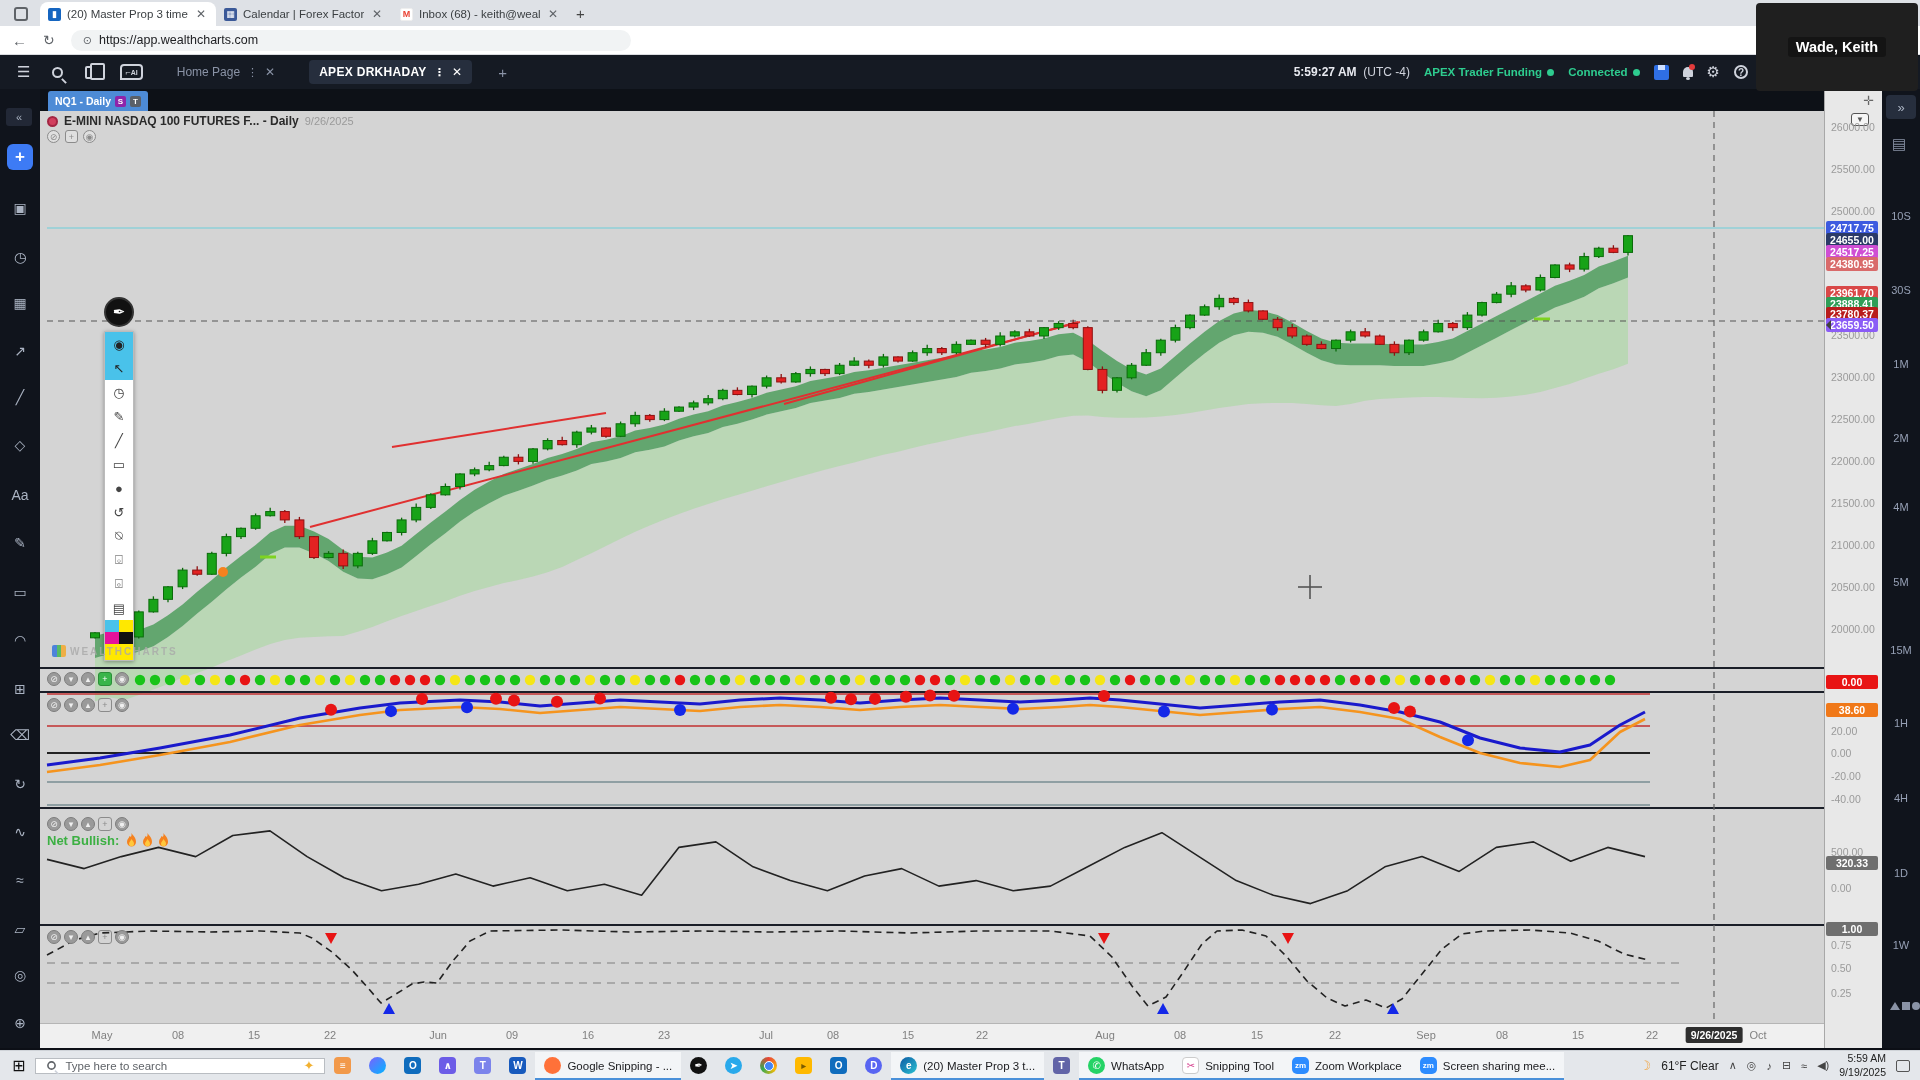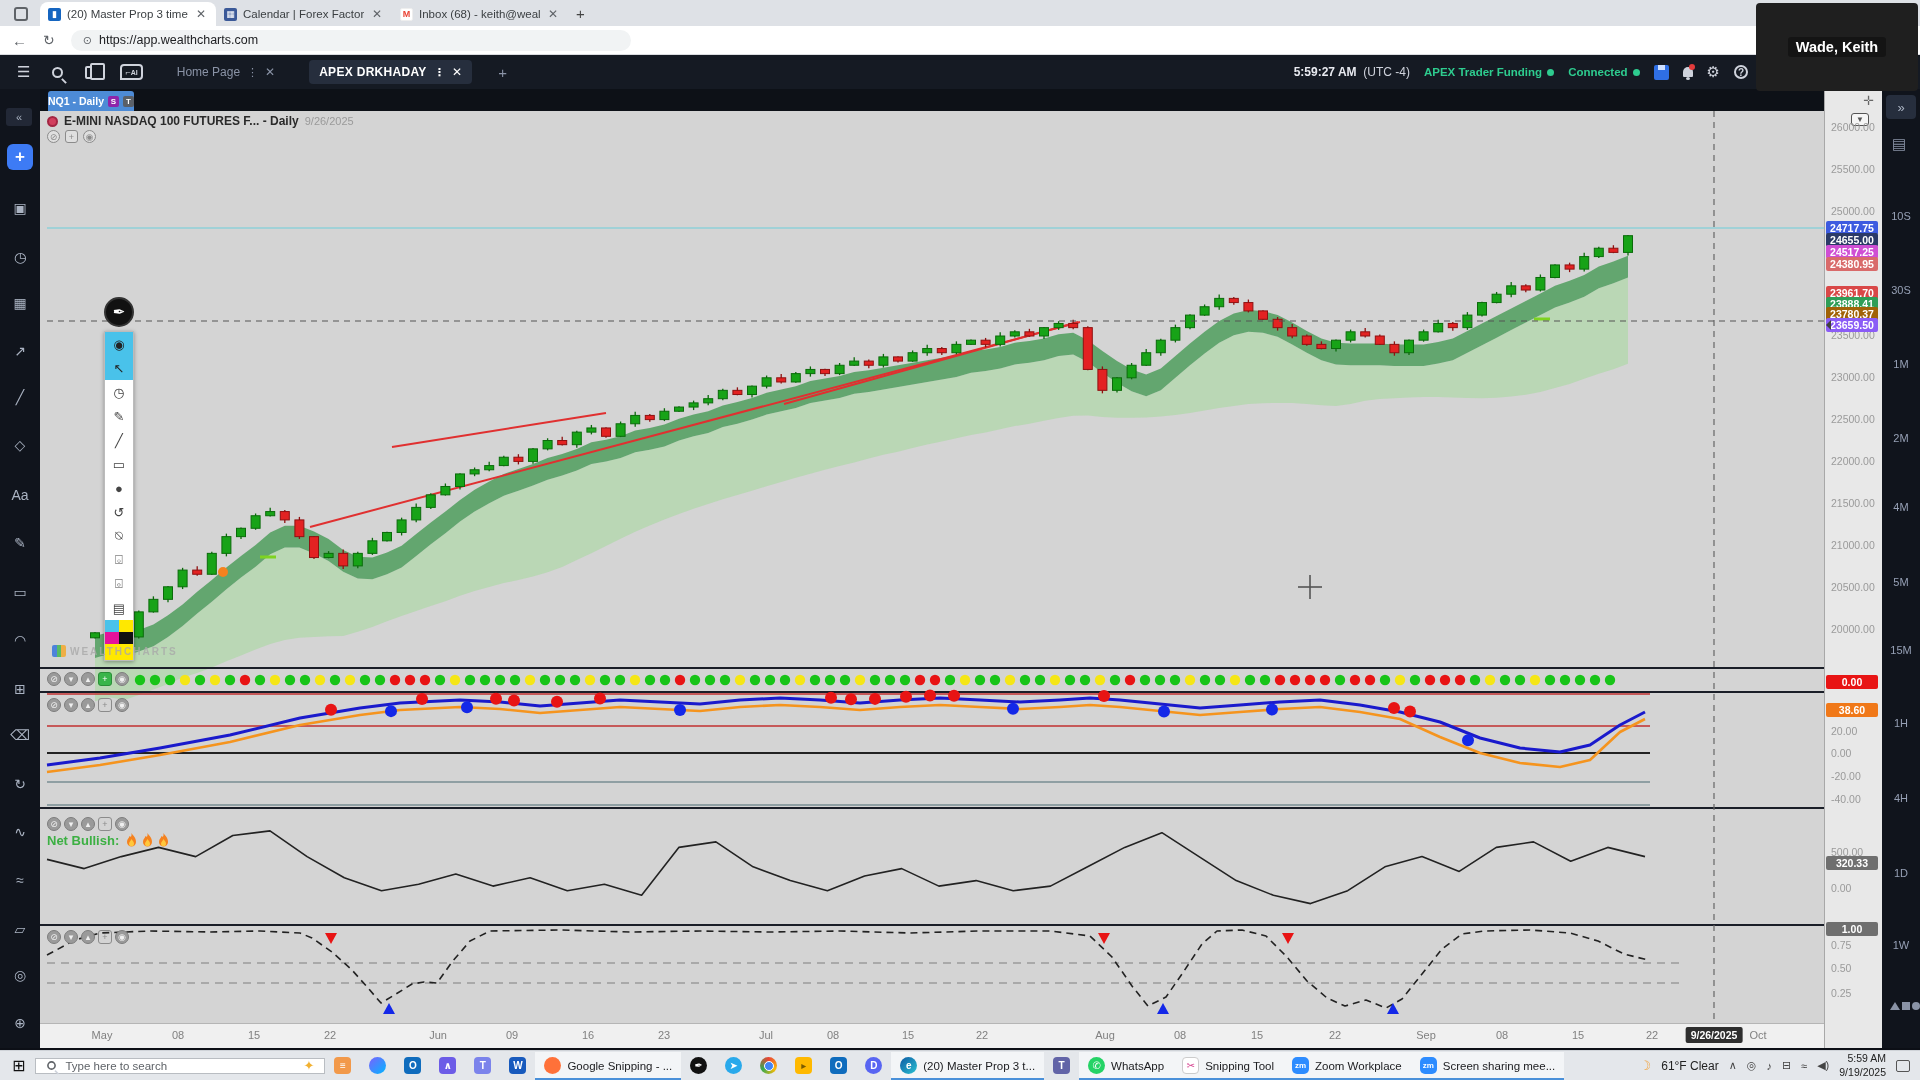--- a/index.html
+++ b/index.html
@@ -52,21 +52,21 @@
   .ico-help{width:14px;height:14px;border:2px solid #cfd3dc;border-radius:50%;font-size:10px;font-weight:bold;display:flex;align-items:center;justify-content:center;}
 
   
   .lsb{position:absolute;left:0;top:89px;width:40px;height:959px;background:#10141c;}
   .lsb .it{position:absolute;left:0;width:40px;text-align:center;color:#aab3c2;font-size:14px;}
   .lsb .collapse{left:6px;width:26px;height:18px;background:#222836;border-radius:3px;font-size:11px;line-height:18px;color:#aab3c2;}
   .lsb .plus{left:7px;width:26px;height:26px;background:#3d7bf5;border-radius:6px;color:#fff;font-size:17px;line-height:26px;font-weight:bold;}
 
   .center{position:absolute;left:40px;top:89px;width:1784px;height:959px;background:#d4d4d4;}
   .strip{position:absolute;left:0;top:0;width:1784px;height:22px;background:#0d1117;}
-  .symtab{position:absolute;left:8px;top:2px;height:20px;background:#4d8bd6;border-radius:3px 3px 0 0;display:flex;align-items:center;gap:4px;padding:0 0;color:#fff;font-size:10.5px;font-weight:bold;}
+  .symtab{position:absolute;left:8px;top:2px;height:20px;background:#4d8bd6;border-radius:3px 3px 0 0;display:flex;align-items:center;gap:4px;padding:0 7px;color:#fff;font-size:10.5px;font-weight:bold;}
   .badge{width:11px;height:11px;border-radius:2px;font-size:8px;font-weight:bold;color:#fff;display:flex;align-items:center;justify-content:center;}
   .b-s{background:#8e24aa;}
   .b-t{background:#5a6068;}
 
   .titleblock{position:absolute;left:7px;top:25px;display:flex;align-items:center;gap:6px;}
   .symdot{width:11px;height:11px;border-radius:50%;background:#d23f5e;border:2px solid #a32643;}
   .ctitle{font-size:12px;font-weight:bold;color:#2a2a2a;}
   .cdate{font-size:11px;color:#9a9a9a;}
   .titleicons{position:absolute;left:7px;top:41px;display:flex;gap:5px;}
   .ticon{width:13px;height:13px;border:1.5px solid #8b8b8b;border-radius:3px;color:#8b8b8b;font-size:9px;display:flex;align-items:center;justify-content:center;background:rgba(255,255,255,.25);}
@@ -764,21 +764,21 @@
       <div class="ptick" style="top: 799px;">0.00</div>
       <div class="ptick" style="top: 856px;">0.75</div>
       <div class="ptick" style="top: 879px;">0.50</div>
       <div class="ptick" style="top: 904px;">0.25</div>
       <div class="ptag" style="top: 139px; background: rgb(61, 91, 224);">24717.75</div>
       <div class="ptag" style="top: 151px; background: rgb(43, 58, 103);">24655.00</div>
       <div class="ptag" style="top: 163px; background: rgb(207, 79, 212);">24517.25</div>
       <div class="ptag" style="top: 175px; background: rgb(217, 107, 107);">24380.95</div>
       <div class="ptag" style="top: 204px; background: rgb(217, 72, 72); text-align: center;">23961.70</div>
       <div class="ptag" style="top: 215px; background: rgb(47, 158, 87);">23888.41</div>
-      <div class="ptag" style="top: 225px; background: #a16207; text-align: right;">23780.37</div>
+      <div class="ptag" style="top: 225px; background: #b91c1c; text-align: right;">23780.37</div>
       <div class="ptag cur" style="top: 236px; background: #8b5cf6;">23659.50</div>
       <div class="ptag" style="top: 593px; background: rgb(232, 20, 20);">0.00</div>
       <div class="ptag" style="top: 621px; background: rgb(240, 120, 24);">38.60</div>
       <div class="ptag" style="top: 774px; background: rgb(111, 111, 111);">320.33</div>
       <div class="ptag" style="top: 840px; background: rgb(111, 111, 111);">1.00</div>
     </div>
 
   <div class="tfcol" id="tfcol">
     <div class="tf-exp">»</div>
     <div class="tf-lay">▤</div>

